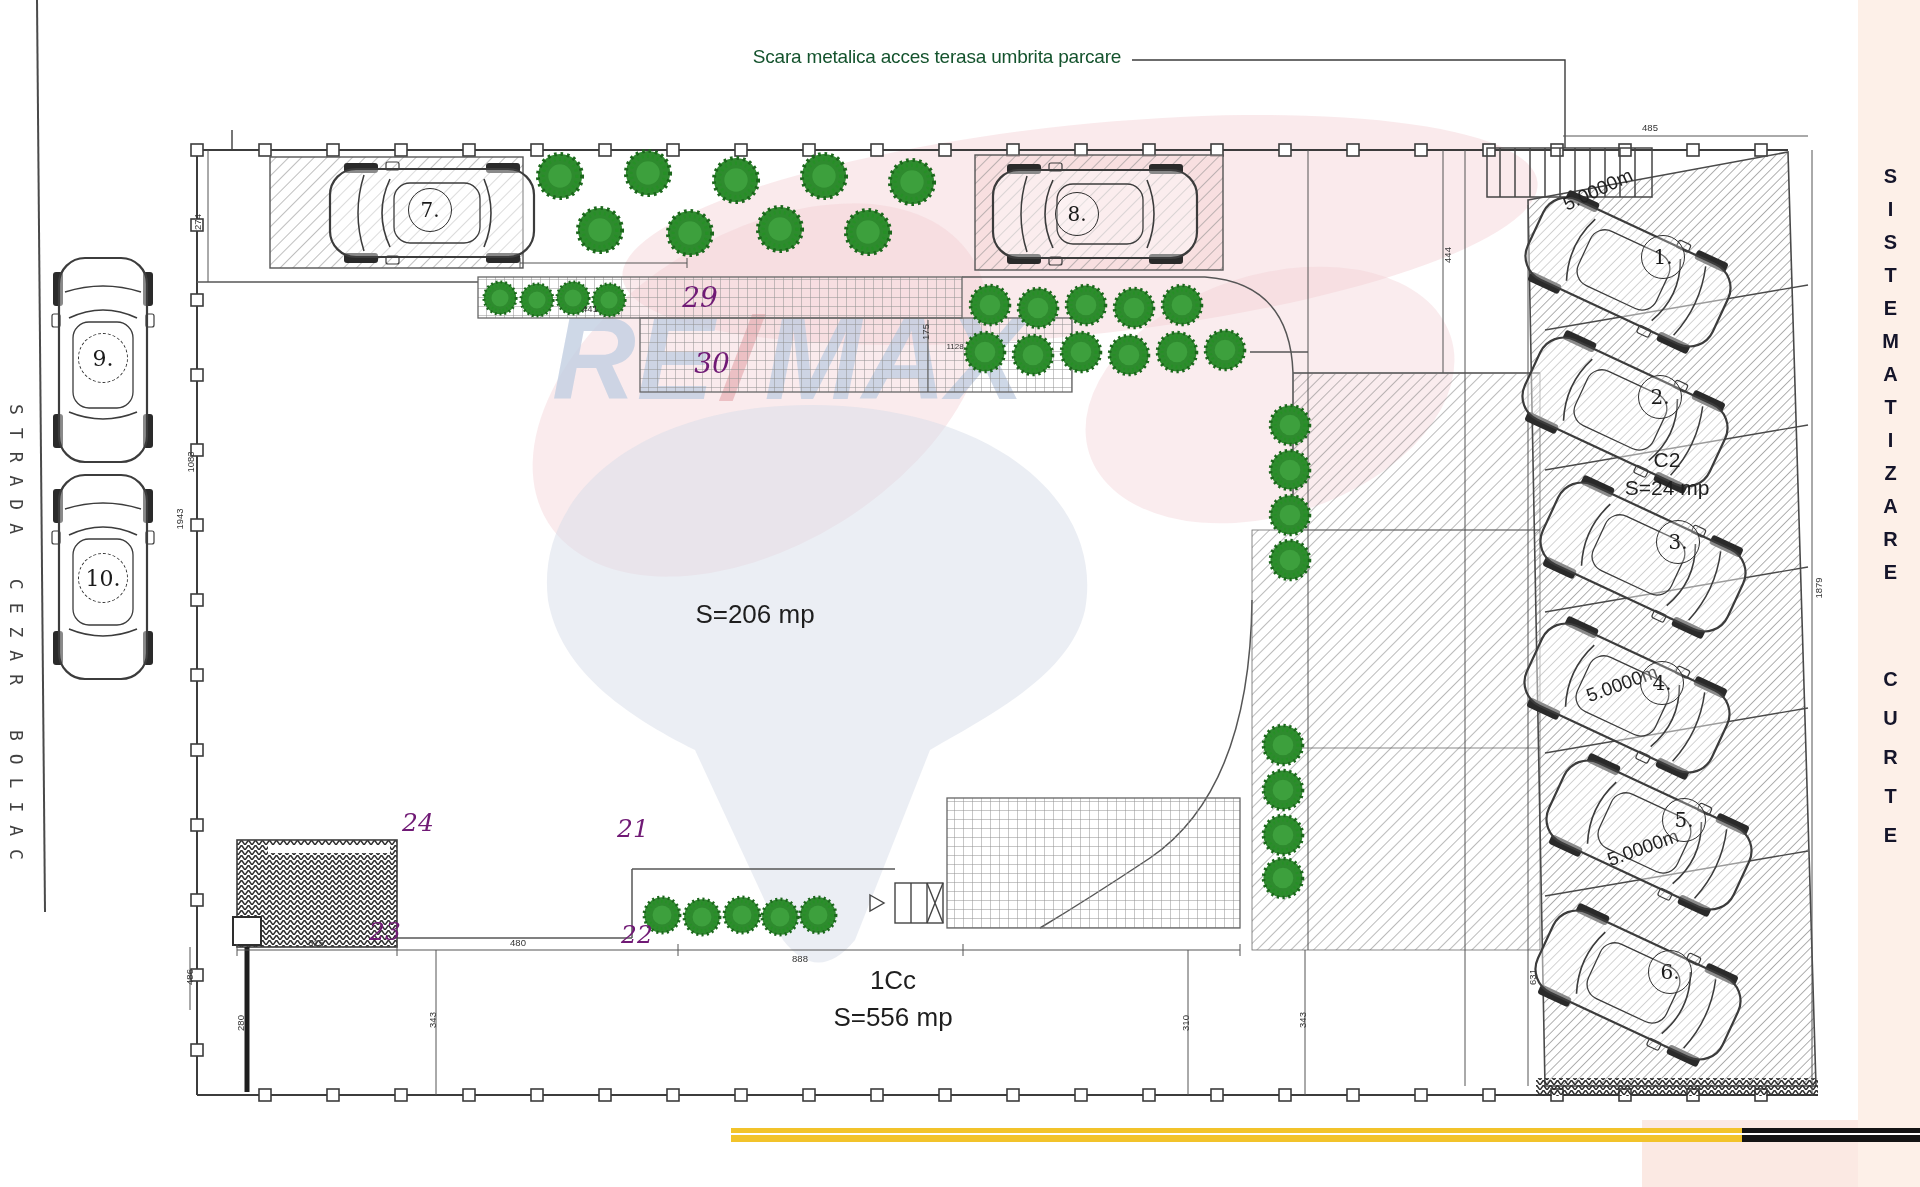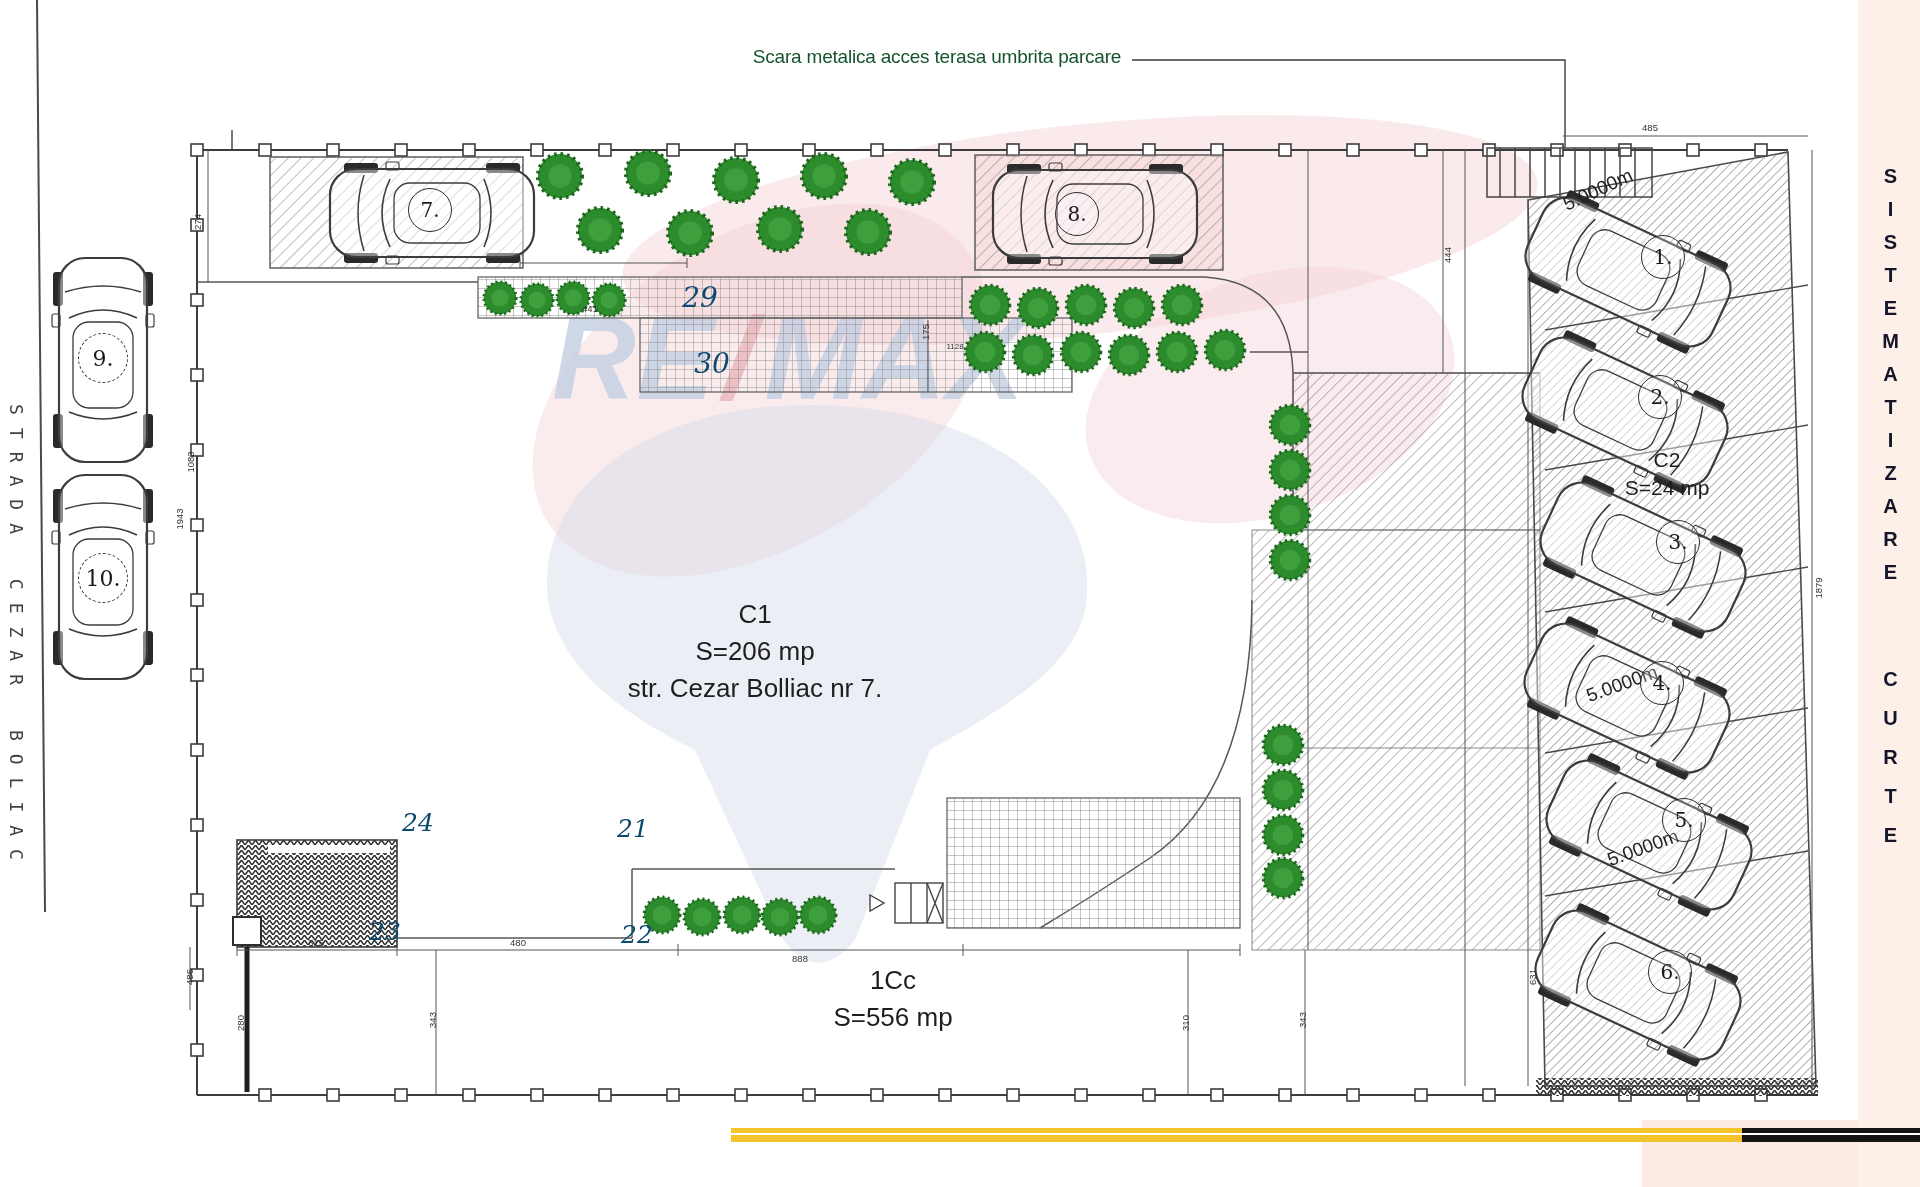--- a/index.html
+++ b/index.html
@@ -5,21 +5,21 @@
   html,body{margin:0;padding:0;background:#fff;font-family:"Liberation Sans",sans-serif;}
   .canvas{position:relative;width:1920px;height:1187px;overflow:hidden;background:#ffffff;}
   .layer{position:absolute;left:0;top:0;}
   
   .lbl{position:absolute;white-space:nowrap;transform:translate(-50%,-50%);color:#1d1d1d;z-index:10;}
   .note1{font-size:19px;letter-spacing:-0.2px;color:#14532d;}
   .note2{font-size:25px;letter-spacing:0px;color:#111;transform:translate(0,-50%);}
   .zone{position:absolute;transform:translate(-50%,0);text-align:center;color:#1e1e1e;z-index:10;}
   .zone .zl{font-size:26px;line-height:37px;}
   .zone-c2 .zl{font-size:21px;line-height:28px;}
-  .marker{font-family:"DejaVu Serif",serif;font-style:italic;font-size:25px;color:#0c4a6e;z-index:10;}
+  .marker{font-family:"DejaVu Serif",serif;font-style:italic;font-size:25px;color:#701a75;z-index:10;}
   .dim{font-size:9.5px;color:#333;z-index:10;}
   .dimv{transform:translate(-50%,-50%) rotate(-90deg);}
   .len-label{font-size:19px;color:#222;z-index:10;}
   .rot25{transform:translate(-50%,-50%) rotate(-25deg);}
   .rot20{transform:translate(-50%,-50%) rotate(-20deg);}
   .circle-num{position:absolute;width:42px;height:42px;border:1.7px solid #2e2e2e;border-radius:50%;
     display:flex;align-items:center;justify-content:center;transform:translate(-50%,-50%);
     font-family:"DejaVu Serif",serif;font-size:20px;color:#1a1a1a;z-index:11;background:rgba(255,255,255,0.25);}
   .dashed{border-style:dashed;width:48px;height:48px;font-size:22px;}
   
@@ -338,23 +338,21 @@
   </div>
 
   <div class="lbl note1" style="left:937px;top:57px;">Scara metalica acces terasa umbrita parcare</div>
 
   <div class="street-name" style="left:6px;top:404px;">STRADA CEZAR BOLIAC</div>
 
   <div class="side-word" style="left:1890px;top:165px;letter-spacing:11px;">SISTEMATIZARE</div>
   <div class="side-word" style="left:1890px;top:668px;letter-spacing:17px;">CURTE</div>
 
   <div class="zone" style="left:755px;top:596px;">
-    <div class="zl">C1</div>
     <div class="zl">S=206 mp</div>
-    <div class="zl">str. Cezar Bolliac nr 7.</div>
   </div>
   <div class="zone zone-c2" style="left:1667px;top:446px;">
     <div class="zl">C2</div>
     <div class="zl">S=24 mp</div>
   </div>
   <div class="zone" style="left:893px;top:962px;">
     <div class="zl">1Cc</div>
     <div class="zl">S=556 mp</div>
   </div>
 

